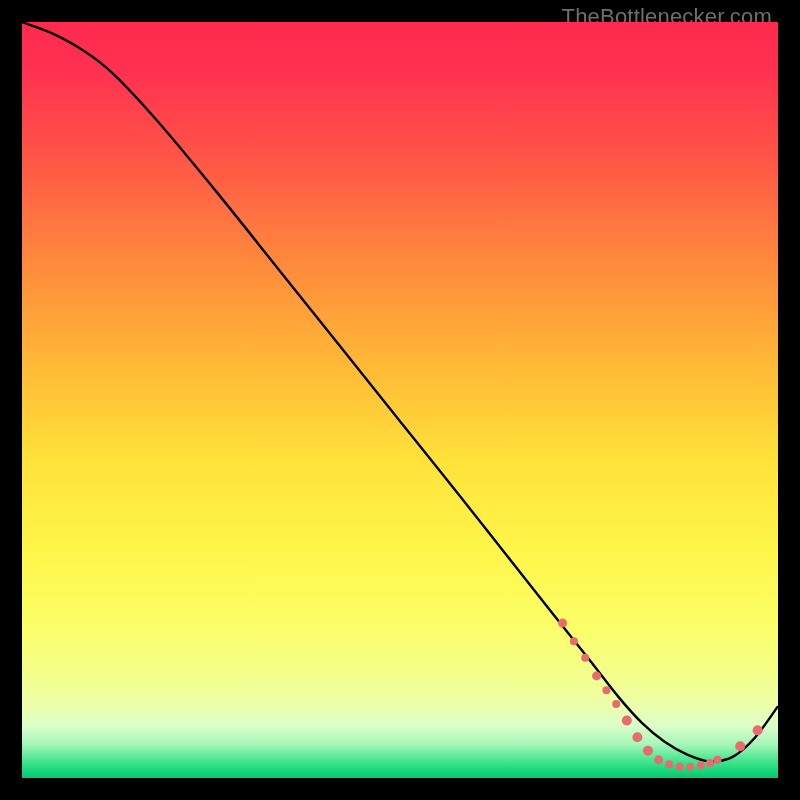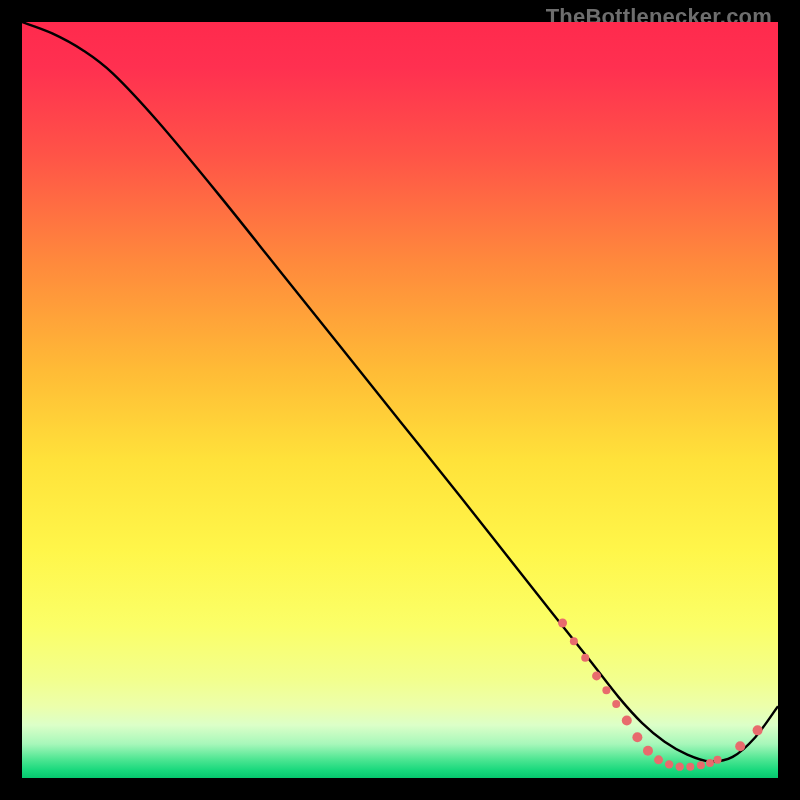--- a/index.html
+++ b/index.html
@@ -18,21 +18,21 @@
     width: 756px;
     height: 756px;
     background: #000;
   }
   .watermark {
     position: absolute;
     top: 4px;
     right: 28px;
     color: #6e6e6e;
     font-size: 22px;
-    font-weight: 700;
+    font-weight: 400;
     letter-spacing: 0.2px;
     user-select: none;
   }
   svg {
     display: block;
   }
 </style>
 </head>
 <body>
 

